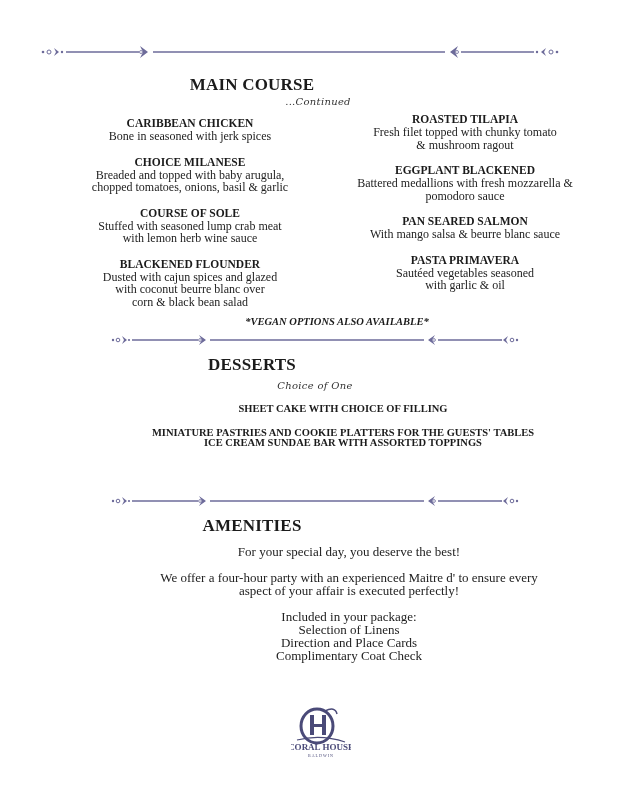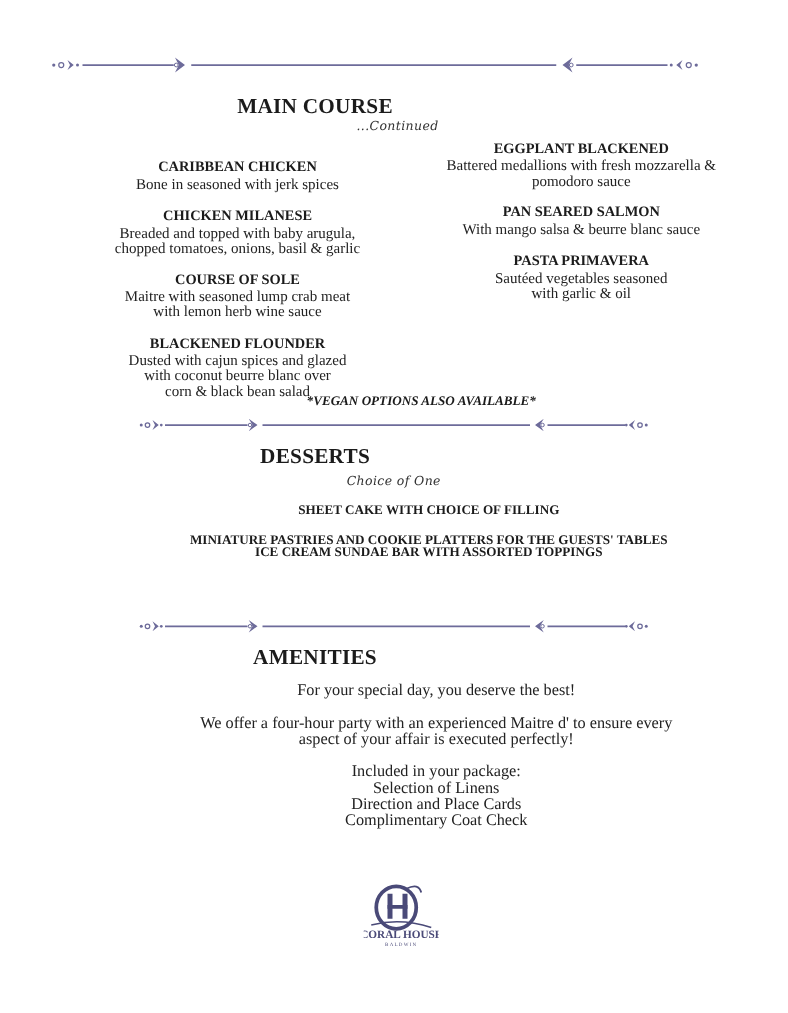--- a/index.html
+++ b/index.html
@@ -57,44 +57,49 @@
       <path d="M506 6 L501 10 L506 14 L504 10 Z" stroke="none"></path>
       <circle cx="511" cy="10" r="2" fill="none" stroke-width="1"></circle>
       <circle cx="517" cy="10" r="1.3" stroke="none"></circle>
     </g>
   </svg>
 </div>
 
 <div class="heading" style="top:75px;">MAIN COURSE</div>
 <div class="script" style="top:96px; left:3px;">...Continued</div>
 
-<div class="col" style="left:70px; width:240px; top:127px;">
+<div class="col" style="left:70px; width:240px; top:116px;">
   <div class="item">
     <div class="item-name">CARIBBEAN CHICKEN</div>
     <div class="item-desc">Bone in seasoned with jerk spices</div>
   </div>
   <div class="item">
-    <div class="item-name">CHICKEN MILANESE</div>
+    <div class="item-name">CHOICE MILANESE</div>
     <div class="item-desc">Breaded and topped with baby arugula,</div>
     <div class="item-desc">chopped tomatoes, onions, basil &amp; garlic</div>
   </div>
   <div class="item">
     <div class="item-name">COURSE OF SOLE</div>
-    <div class="item-desc">Maitre with seasoned lump crab meat</div>
+    <div class="item-desc">Stuffed with seasoned lump crab meat</div>
     <div class="item-desc">with lemon herb wine sauce</div>
   </div>
   <div class="item">
     <div class="item-name">BLACKENED FLOUNDER</div>
     <div class="item-desc">Dusted with cajun spices and glazed</div>
     <div class="item-desc">with coconut beurre blanc over</div>
     <div class="item-desc">corn &amp; black bean salad</div>
   </div>
 </div>
 
 <div class="col" style="left:340px; width:250px; top:112px;">
+  <div class="item">
+    <div class="item-name">ROASTED TILAPIA</div>
+    <div class="item-desc">Fresh filet topped with chunky tomato</div>
+    <div class="item-desc">&amp; mushroom ragout</div>
+  </div>
   <div class="item">
     <div class="item-name">EGGPLANT BLACKENED</div>
     <div class="item-desc">Battered medallions with fresh mozzarella &amp;</div>
     <div class="item-desc">pomodoro sauce</div>
   </div>
   <div class="item">
     <div class="item-name">PAN SEARED SALMON</div>
     <div class="item-desc">With mango salsa &amp; beurre blanc sauce</div>
   </div>
   <div class="item">

